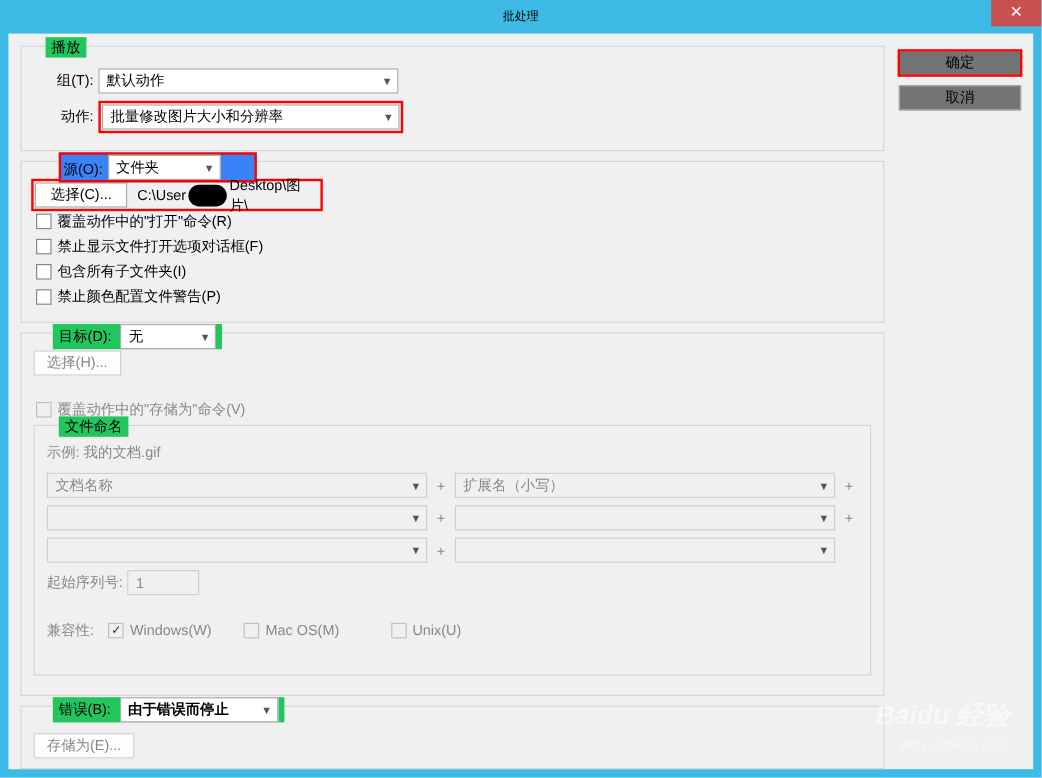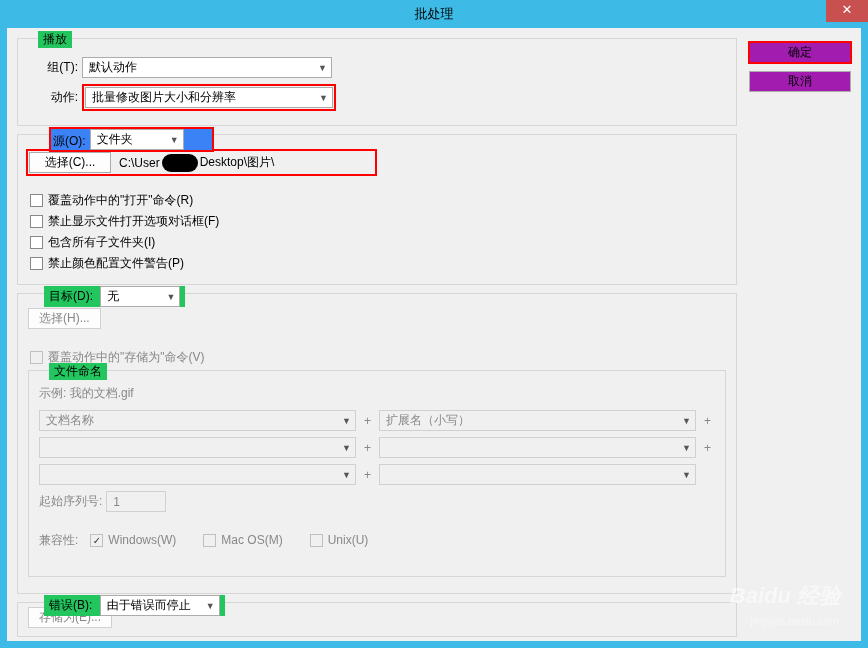--- a/index.html
+++ b/index.html
@@ -1,23 +1,23 @@
 <!DOCTYPE html>
 <html><head>
 <meta charset="utf-8">
 <style>
 * { box-sizing: border-box; margin: 0; padding: 0; font-family: "Microsoft YaHei", "SimSun", Arial, sans-serif; font-size: 12px; }
 body { background: #3dbbe6; width: 868px; height: 648px; position: relative; overflow: hidden; }
 .titlebar { height: 28px; display: flex; align-items: center; justify-content: center; position: relative; }
-.titlebar-title { color: #000; font-size: 13px; }
+.titlebar-title { color: #000; font-size: 10px; }
 .close-btn { position: absolute; right: 0; top: 0; width: 42px; height: 22px; background: #c8504f; color: #fff; text-align: center; line-height: 20px; font-size: 13px; cursor: pointer; }
 .content { background: #f0f0f0; margin: 0 7px 7px 7px; height: 613px; padding: 10px; position: relative; }
 .main-col { width: 720px; }
 .side-col { position: absolute; right: 10px; top: 14px; width: 102px; }
-.btn { background: #a21caf; border: 1px solid #acacac; height: 21px; display: flex; align-items: center; justify-content: center; cursor: pointer; margin-bottom: 8px; }
+.btn { background: #737373; border: 1px solid #acacac; height: 21px; display: flex; align-items: center; justify-content: center; cursor: pointer; margin-bottom: 8px; }
 .btn.red-outline { outline: 2px solid #ff0000; outline-offset: -1px; }
 fieldset { border: 1px solid #d6d6d6; margin-bottom: 8px; position: relative; padding: 12px 10px 8px 10px; }
 legend { position: absolute; top: -8px; left: 20px; background: #22c55e; padding: 0 5px; font-size: 12px; }
 .row { display: flex; align-items: center; margin-bottom: 6px; gap: 4px; }
 .row label { text-align: right; white-space: nowrap; }
 .select { background: #fff; border: 1px solid #acacac; height: 21px; display: flex; align-items: center; justify-content: space-between; padding: 0 4px 0 6px; cursor: pointer; }
 .select .arrow { font-size: 9px; color: #555; }
 .select.disabled { background: #f0f0f0; color: #888; border-color: #d0d0d0; }
 .input { background: #fff; border: 1px solid #acacac; height: 21px; padding: 0 6px; display: flex; align-items: center; }
 .input.disabled { background: #f0f0f0; color: #888; border-color: #d0d0d0; }
@@ -77,21 +77,21 @@
         <span class="red-box" style="display:inline-flex; align-items:flex-end; background:#3b82f6; padding:0 2px;">
           <span style="padding-right:4px;">源(O):</span>
           <span class="select" style="width:94px; display:inline-flex;">
             <span>文件夹</span>
             <span class="arrow">▼</span>
           </span>
           <span style="width:26px; display:inline-block;"></span>
         </span>
       </legend>
 
-      <div class="red-box" style="display:flex; align-items:center; width:351px; margin-bottom:16px; margin-left:-2px;">
+      <div class="red-box" style="display:flex; align-items:center; width:243px; margin-bottom:0; margin-left:-2px;">
         <div class="small-btn" style="width:82px; justify-content:center;">选择(C)...</div>
         <div class="path-display">
           <span>C:\User</span>
           <span class="redact"></span>
           <span>Desktop\图片\</span>
         </div>
       </div>
 
       <div class="checkbox-row">
         <span class="cb"></span>
@@ -179,32 +179,32 @@
         <div class="row" style="margin-top:2px; gap:10px;">
           <span class="disabled-text">兼容性:</span>
           <span class="checkbox-row" style="margin:0;">
             <span class="cb disabled checked"></span>
             <span class="disabled-text">Windows(W)</span>
           </span>
           <span class="checkbox-row" style="margin:15px;">
             <span class="cb disabled"></span>
             <span class="disabled-text">Mac OS(M)</span>
           </span>
-          <span class="checkbox-row" style="margin:0;text-align:right;">
+          <span class="checkbox-row" style="margin:16px;text-align:right;">
             <span class="cb disabled"></span>
             <span class="disabled-text">Unix(U)</span>
           </span>
         </div>
       </fieldset>
     </fieldset>
 
-    <fieldset style="padding-top:4px;">
+    <fieldset style="padding-top:22px;">
       <legend style="left:26px;">
         <span style="padding-right:4px;">错误(B):</span>
-        <span class="select" style="width:120px; display:inline-flex;">
+        <span class="select" style="width:132px; display:inline-flex;font-weight:bold;">
           <span>由于错误而停止</span>
           <span class="arrow">▼</span>
         </span>
       </legend>
       <div class="small-btn disabled">存储为(E)...</div>
     </fieldset>
 
   </div>
 
   <div class="watermark">Baidu 经验</div>

